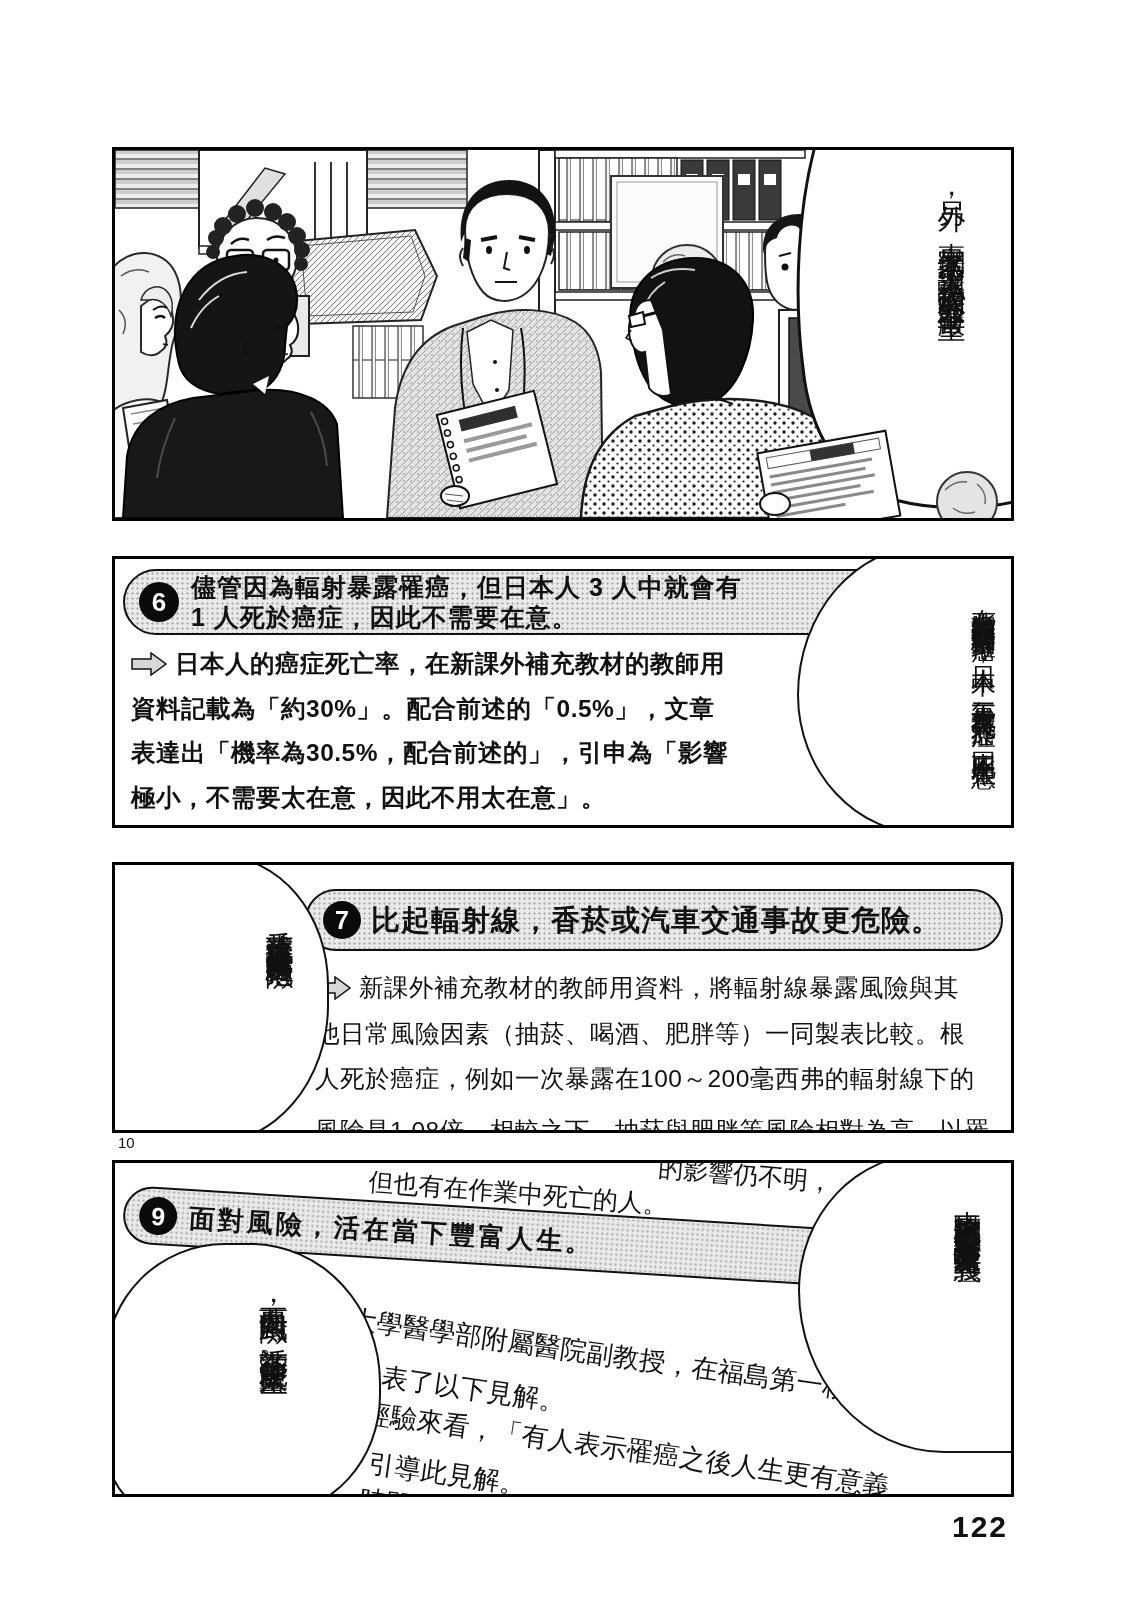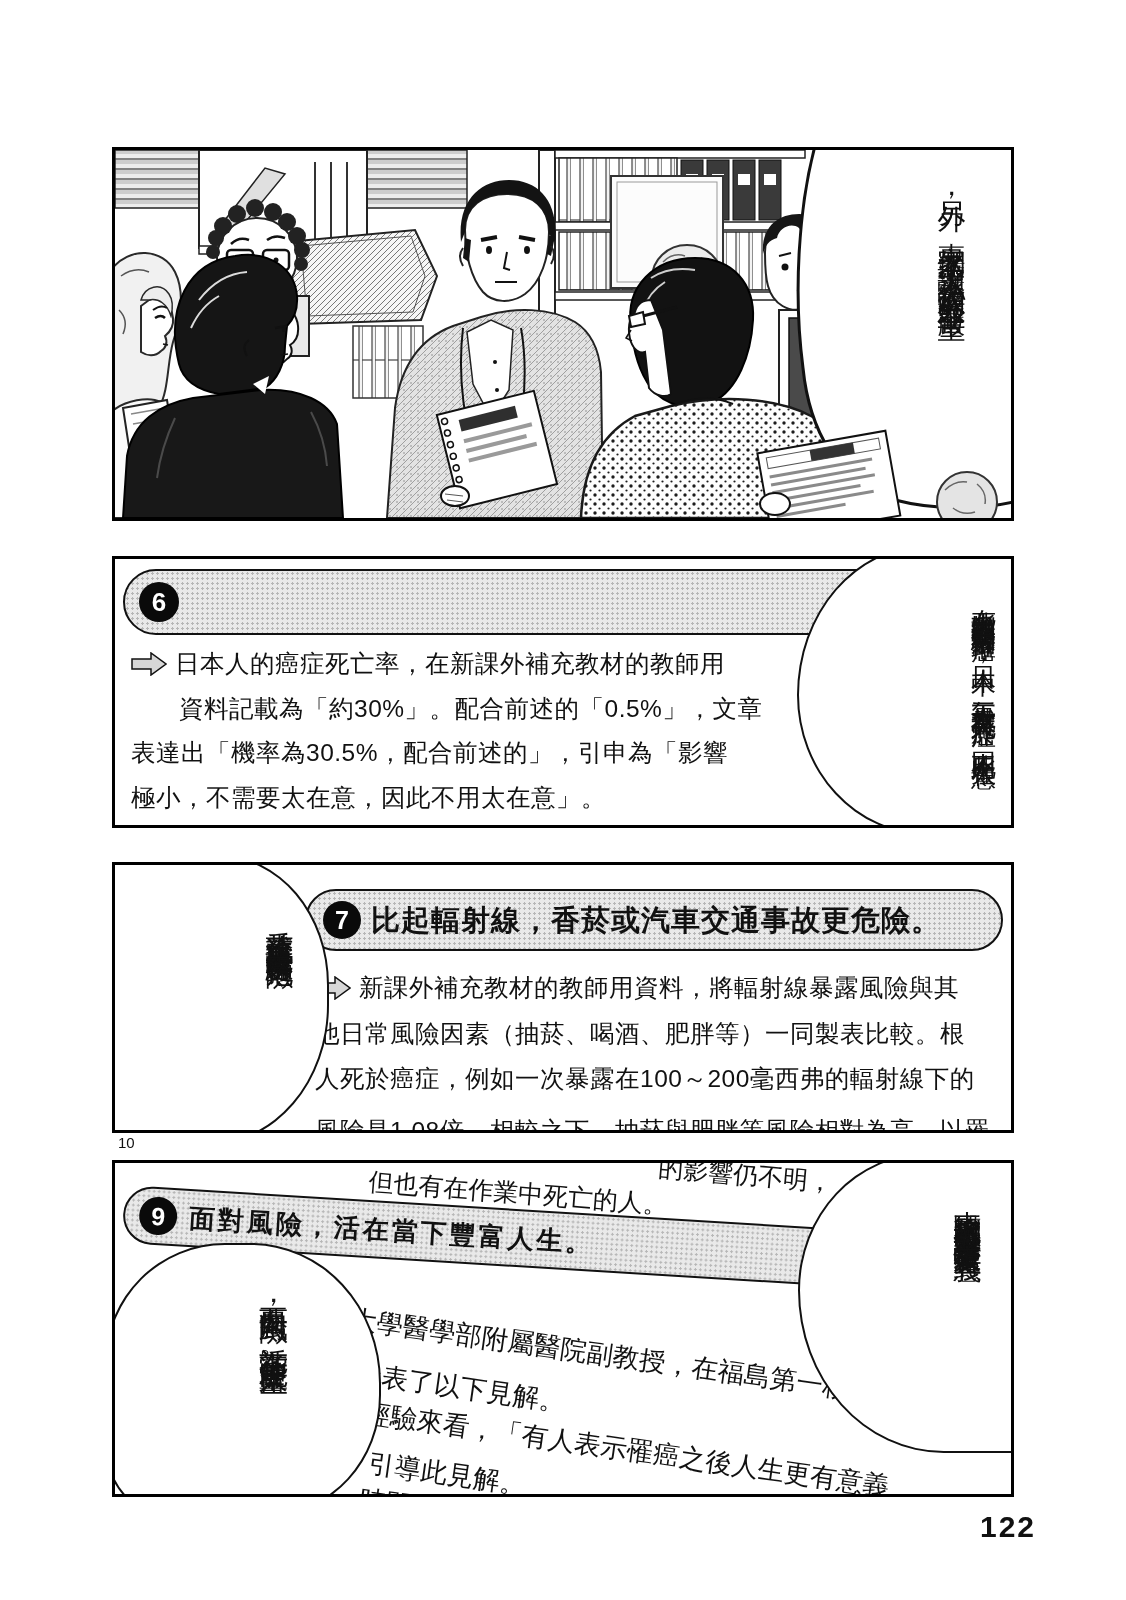--- a/index.html
+++ b/index.html
@@ -236,28 +236,32 @@
       </g>
     </svg>
 
     
     <div class="vtext" style="left:700px;top:30px;width:160px;height:262px;font-size:28px;line-height:1.72;letter-spacing:4px;">另外，專家們為了讓大眾認為這次的意外並不嚴重…</div>
   </div>
 
   <div class="panel" style="left:112px;top:556px;width:902px;height:272px;">
     <div class="band halftone" style="left:8px;top:10px;width:878px;height:66px;padding:0 14px;z-index:1;">
       <span class="badge" style="width:40px;height:40px;font-size:26px;margin-right:12px;">6</span>
-    </div>
-    <div style="position:absolute;left:16px;top:88px;z-index:1;">
+      <span class="band-text" style="font-size:25px;">
+        <div>儘管因為輻射暴露罹癌，但日本人 3 人中就會有</div>
+        <div>1 人死於癌症，因此不需要在意。</div>
+      </span>
+    </div>
+    <div style="position:absolute;left:16px;top:88px;z-index:1;font-weight:bold;">
       <div class="bodyline" style="height:44.5px;">
         <span class="arrow-ic"><svg width="36" height="24" viewBox="0 0 36 24">
               <path d="M1 7 H20 V1 L35 12 L20 23 V17 H1 Z" fill="#d7d7d7" stroke="#111" stroke-width="1.5"></path>
             </svg></span><span>日本人的癌症死亡率，在新課外補充教材的教師用</span>
       </div>
-      <div class="bodyline" style="height:44.5px;margin-left:48px;">資料記載為「約30%」。配合前述的「0.5%」，文章</div>
+      <div class="bodyline" style="height:44.5px;">資料記載為「約30%」。配合前述的「0.5%」，文章</div>
       <div class="bodyline" style="height:44.5px;">表達出「機率為30.5%，配合前述的」，引申為「影響</div>
       <div class="bodyline" style="height:44.5px;">極小，不需要太在意，因此不用太在意」。</div>
       <div class="bodyline" style="height:44.5px;padding-left:26px;">關於0.5%機率思考依據，就如同前文所提及的</div>
     </div>
     <div class="bubble" style="left:682px;top:-14px;width:260px;height:290px;z-index:2;border-radius:130px 40px 60px 130px / 150px 60px 90px 140px;"></div>
     <div class="vtext" style="left:678px;top:30px;width:208px;height:195px;font-size:25px;line-height:1.36;z-index:3;">有些人提到即使因為輻射暴露罹癌，日本人中，每三人就會有一人死於癌症，因此不用太在意；</div>
   </div>
 
   <div class="panel" style="left:112px;top:862px;width:902px;height:271px;">
     <div class="band halftone" style="left:190px;top:24px;width:698px;height:62px;padding:0 16px;z-index:1;">
@@ -295,14 +299,14 @@
       <span class="band-text" style="font-size:26px;letter-spacing:3px;">面對風險，活在當下豐富人生。</span>
     </div>
 
     <div class="bubble" style="left:-10px;top:80px;width:276px;height:272px;z-index:3;border-radius:120px 130px 110px 60px / 120px 140px 120px 70px;"></div>
     <div class="vtext" style="left:48px;top:122px;width:132px;height:190px;font-size:29px;line-height:1.45;z-index:4;">要面對風險，活在當下才能豐富人生。</div>
 
     <div class="bubble" style="left:683px;top:-10px;width:250px;height:300px;z-index:3;border-radius:150px 0 0 170px / 160px 0 0 190px;"></div>
     <div class="vtext" style="left:710px;top:26px;width:162px;height:184px;font-size:28px;line-height:1.4;z-index:4;">東大醫院副教授甚至還說有許多罹癌後人生更有意義，</div>
   </div>
 
-  <div class="pgnum" style="left:952px;top:1510px;margin-left:28px;">122</div>
+  <div class="pgnum" style="left:952px;top:1510px;">122</div>
 </div>
 
 </body></html>

